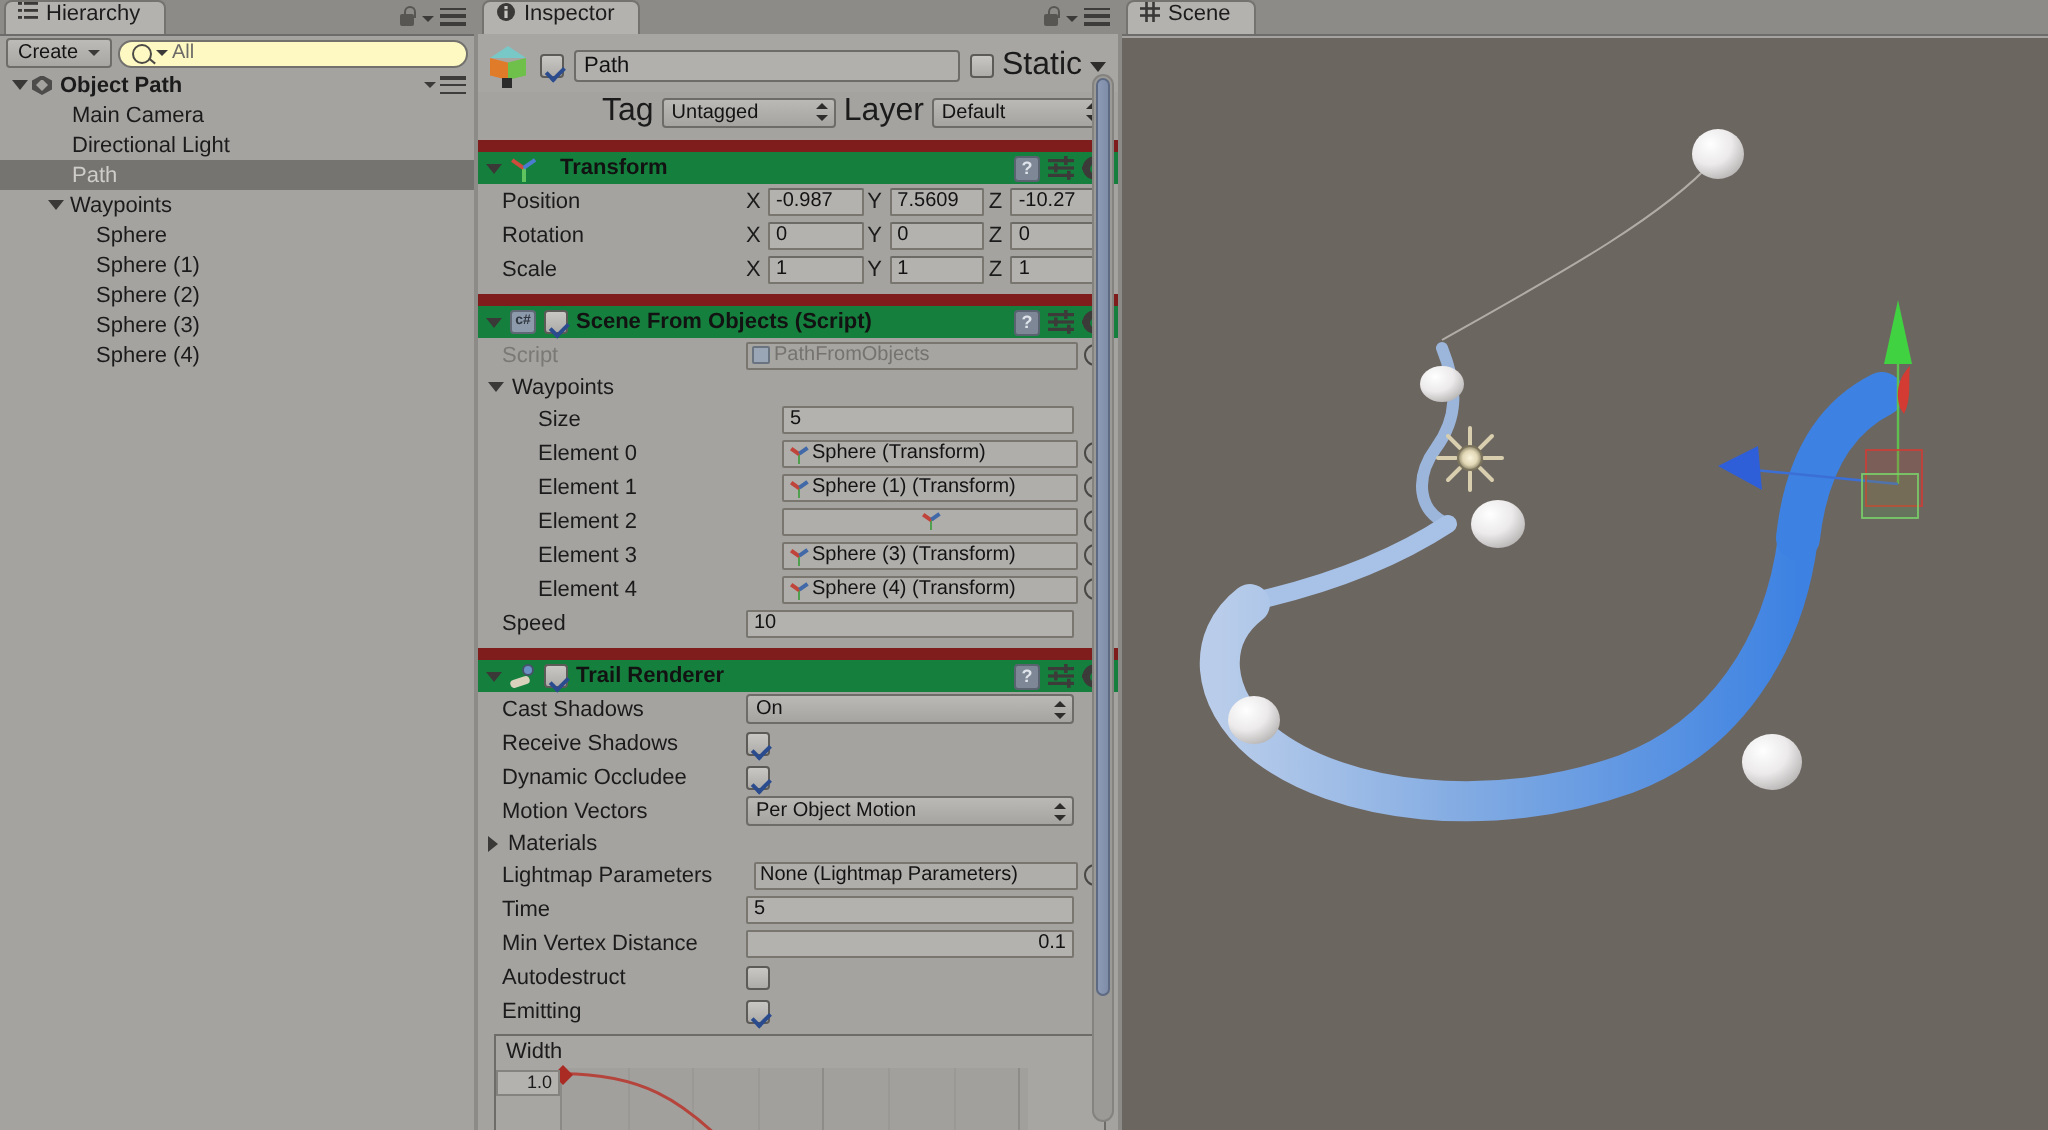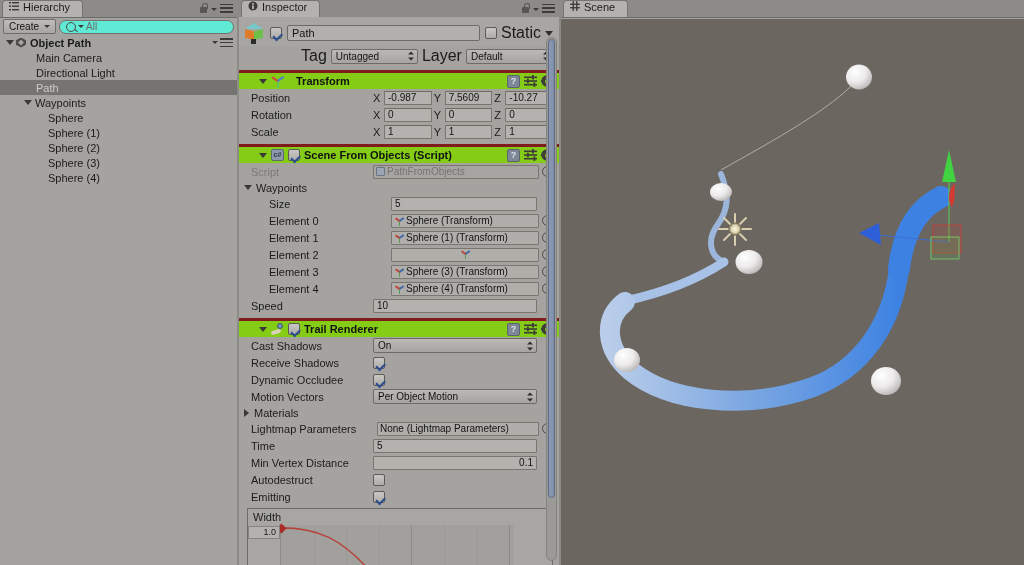--- a/index.html
+++ b/index.html
@@ -44,21 +44,21 @@
     height: 15px; box-sizing: border-box;
     background: linear-gradient(#bdbbb8, #a9a7a4);
     border: 1px solid #6f6d6a; border-radius: 2px;
     display: flex; align-items: center; justify-content: center;
     padding: 0 5px; font-size: 10px; color: #131313;
     white-space: nowrap;
   }
 
   .searchfield {
     height: 14px; box-sizing: border-box;
-    background: #5eead4; border: 1px solid #73716e;
+    background: #fef9c3; border: 1px solid #73716e;
     border-radius: 7px; display: flex; align-items: center;
     padding: 0 6px; gap: 2px; color: #6d6b68; font-size: 10px;
     flex: 1; min-width: 0;
   }
   .magnifier {
     width: 8px; height: 8px; border: 1.2px solid #4c4a47;
     border-radius: 50%; position: relative; flex: none;
   }
   .magnifier::after{
     content:""; position:absolute; right:-3px; bottom:-1px;
@@ -157,23 +157,23 @@
     position:relative;
   }
   .popup .updown{
     position:absolute;right:4px;top:50%;transform:translateY(-50%);
     width:5px;height:9px;display:flex;flex-direction:column;justify-content:space-between;
   }
   .popup .updown::before{content:"";width:0;height:0;border-left:3px solid transparent;border-right:3px solid transparent;border-bottom:3px solid #2e2d2b;}
   .popup .updown::after{content:"";width:0;height:0;border-left:3px solid transparent;border-right:3px solid transparent;border-top:3px solid #2e2d2b;}
 
   .comp-header{
-    height:16px;display:flex;align-items:center;gap:4px;padding:0 5px 0 20px;
-    background:#84cc16;
-    border-top:3px solid #7f1d1d;
+    height:16px;display:flex;align-items:center;gap:4px;padding:0 5px 0 4px;
+    background:#15803d;
+    border-top:6px solid #7f1d1d;
     font-weight:bold;font-size:11px;
   }
   .comp-header .spacer{flex:1;}
   .icon-help{
     width:13px;height:13px;box-sizing:border-box;flex:none;
     background:#7d8796;border:1px solid #5a6370;border-radius:2px;
     color:#dfe4ea;font-size:9px;font-weight:bold;line-height:11px;text-align:center;
   }
   .icon-preset{
     width:13px;height:12px;flex:none;position:relative;

